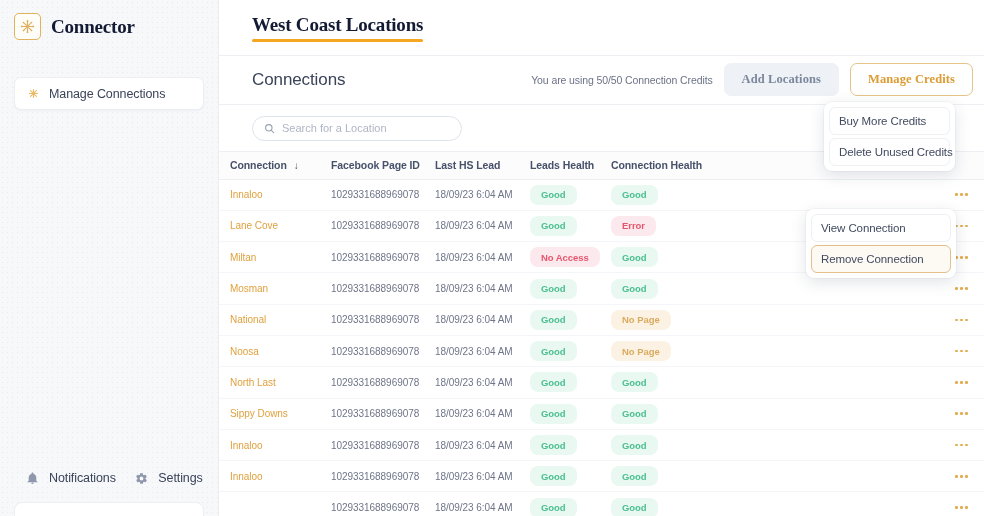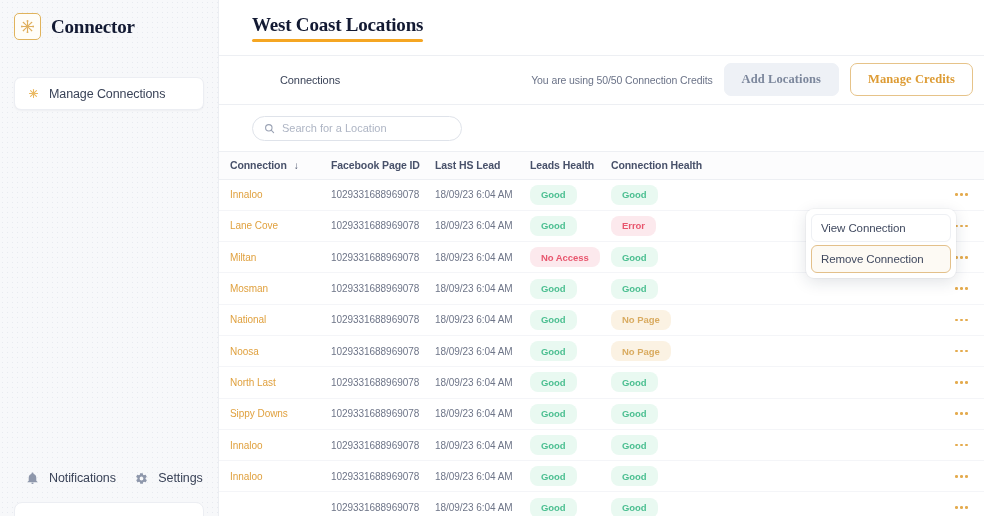--- a/index.html
+++ b/index.html
@@ -79,21 +79,21 @@
   .title-underline {
     margin-top: 3px; width: 171px; height: 2.5px;
     background: #f5a623; border-radius: 2px;
   }
   .head-divider { margin-top: 13px; height: 1px; background: #edeff3; }
 
   .toolbar {
     height: 48px; display: flex; align-items: center;
     padding: 0 11px 0 33px; position: relative;
   }
-  .toolbar-title { font-size: 11px; color: #3a4358; font-weight: 400; letter-spacing: -0.1px; margin-left: 28px; }
+  .toolbar-title { font-size: 17px; color: #3a4358; font-weight: 400; letter-spacing: -0.1px; }
   .toolbar-right { margin-left: auto; display: flex; align-items: center; gap: 11px; }
   .credits-text { font-size: 10.5px; color: #6b7388; letter-spacing: -0.1px; }
   .btn {
     font-family: "Liberation Serif", serif;
     font-weight: 700; font-size: 12.5px;
     border-radius: 7px; padding: 8px 17px;
     cursor: pointer; white-space: nowrap; letter-spacing: 0.1px;
   }
   .btn-secondary { background: #eef1f6; color: #7c879c; border: 1px solid #eef1f6; }
   .btn-primary { background: #ffffff; color: #dd9b33; border: 1px solid #e6c389; }
@@ -298,20 +298,24 @@
     <div class="toolbar">
       <div class="toolbar-title">Connections</div>
       <div class="toolbar-right">
         <div class="credits-text">You are using 50/50 Connection Credits</div>
         <div class="btn btn-secondary">Add Locations</div>
         <div class="btn btn-primary">Manage Credits</div>
       </div>
     </div>
     <div class="toolbar-divider"></div>
 
+    <div class="credits-menu">
+      <div class="credits-menu-item">Buy More Credits</div>
+      <div class="credits-menu-item">Delete Unused Credits</div>
+    </div>
 
     <div class="search-wrap">
       <div class="search-box">
         <span>
           <svg width="11" height="11" viewBox="0 0 24 24" fill="none" stroke="#9aa2b4" stroke-width="2.4" stroke-linecap="round">
             <circle cx="10.5" cy="10.5" r="7"></circle>
               <line x1="15.6" y1="15.6" x2="21" y2="21"></line>
           </svg>
         </span>
         <input class="search-input" type="text" placeholder="Search for a Location" style="">

